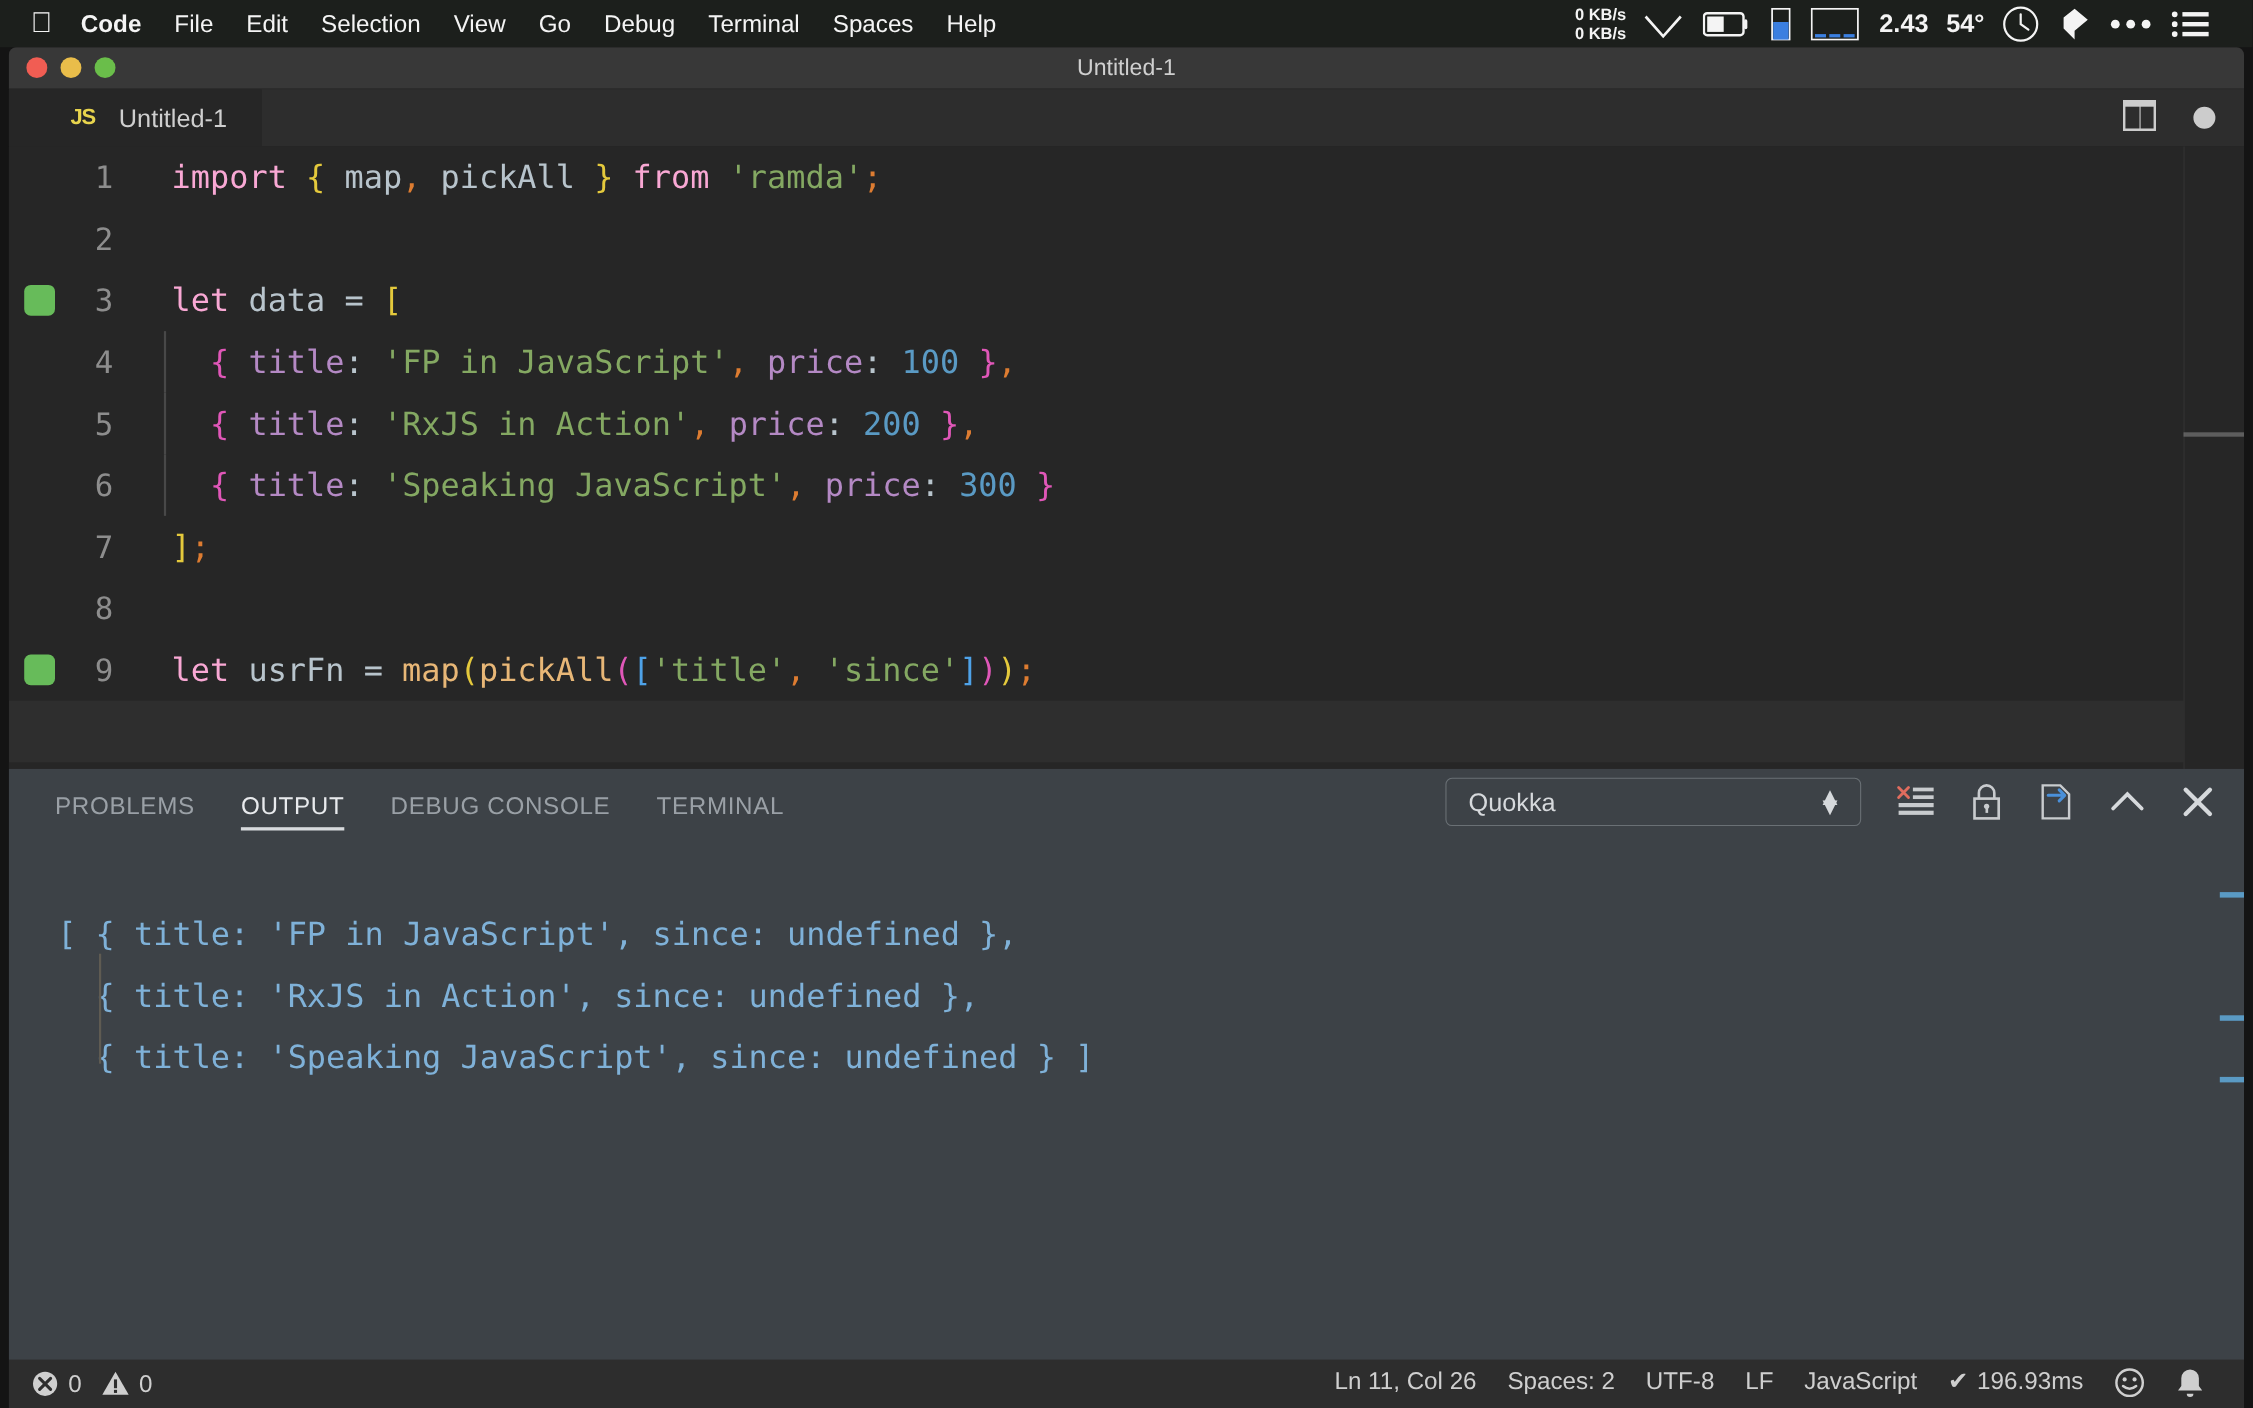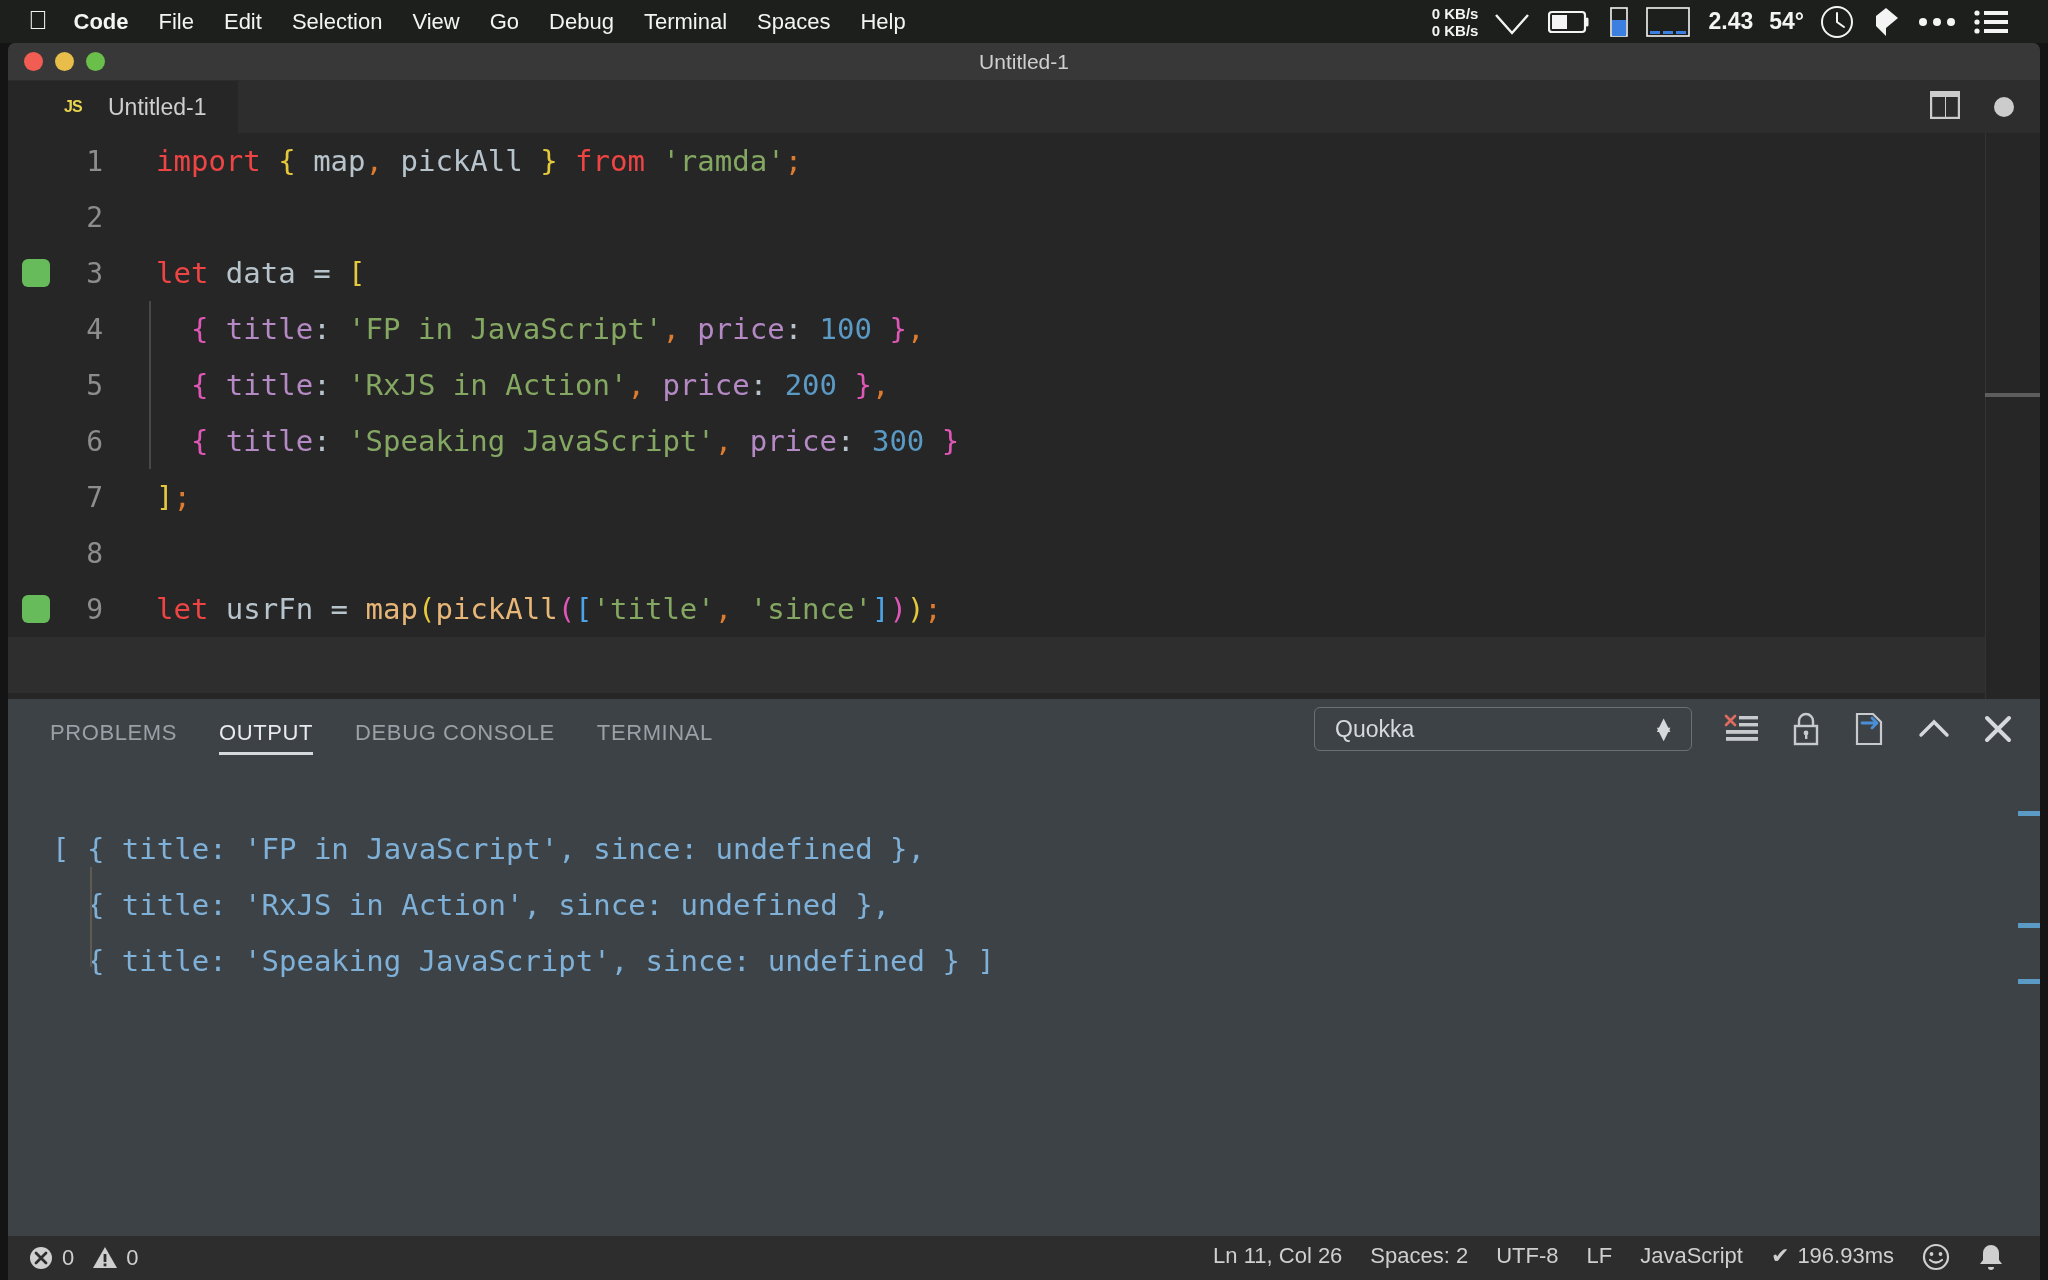--- a/index.html
+++ b/index.html
@@ -48,21 +48,21 @@
     font-size:21px; color:#cfcfcf;
   }
 
   
   .tabrow { height:52px; background:#2d2d2d; display:flex; align-items:center; position:relative; }
   .tab {
     height:52px; display:flex; align-items:center; padding:0 22px 0 58px;
     background:#262626; position:relative; min-width:230px;
   }
   .jsicon {
-    position:absolute; left:56px; font-size:16px; font-weight:bold; color:#e8d44d;
+    position:absolute; left:56px; font-size:20px; font-weight:bold; color:#e8d44d;
     letter-spacing:-1px;
   }
   .tabname { font-size:23px; color:#cfcfcf; margin-left:42px; white-space:nowrap; }
   .tabactions { margin-left:auto; display:flex; align-items:center; margin-right:26px; }
   .splitic { margin-right:34px; }
   .dirtydot { width:20px; height:20px; border-radius:50%; background:#cccccc; }
 
   
   .editor {
     position:relative; background:#262626; height:566px; overflow:hidden;
@@ -80,21 +80,21 @@
   .lno {
     width:125px; text-align:right; padding-right:30px;
     color:#8d8d8d; font-size:28px; flex:0 0 125px;
   }
   .code { padding-left:23px; position:relative; }
   .indentguide {
     position:absolute; left:141px; top:0; width:2px; height:100%;
     background:#484848;
   }
   
-  .t-kw   { color:#ef4444; }       
+  .t-kw   { color:#f9a8d4; }       
   .t-var  { color:#b8c4cc; }       
   .t-str  { color:#84a862; }       
   .t-prop { color:#b489c4; }       
   .t-num  { color:#5a9ac4; }       
   .t-fn   { color:#e8b777; }       
   .t-punc { color:#b8c4cc; }       
   .t-op   { color:#b8c4cc; }
   .b-yel  { color:#e4c93c; }
   .b-mag  { color:#e057b8; }
   .b-blu  { color:#4ea2e8; }

